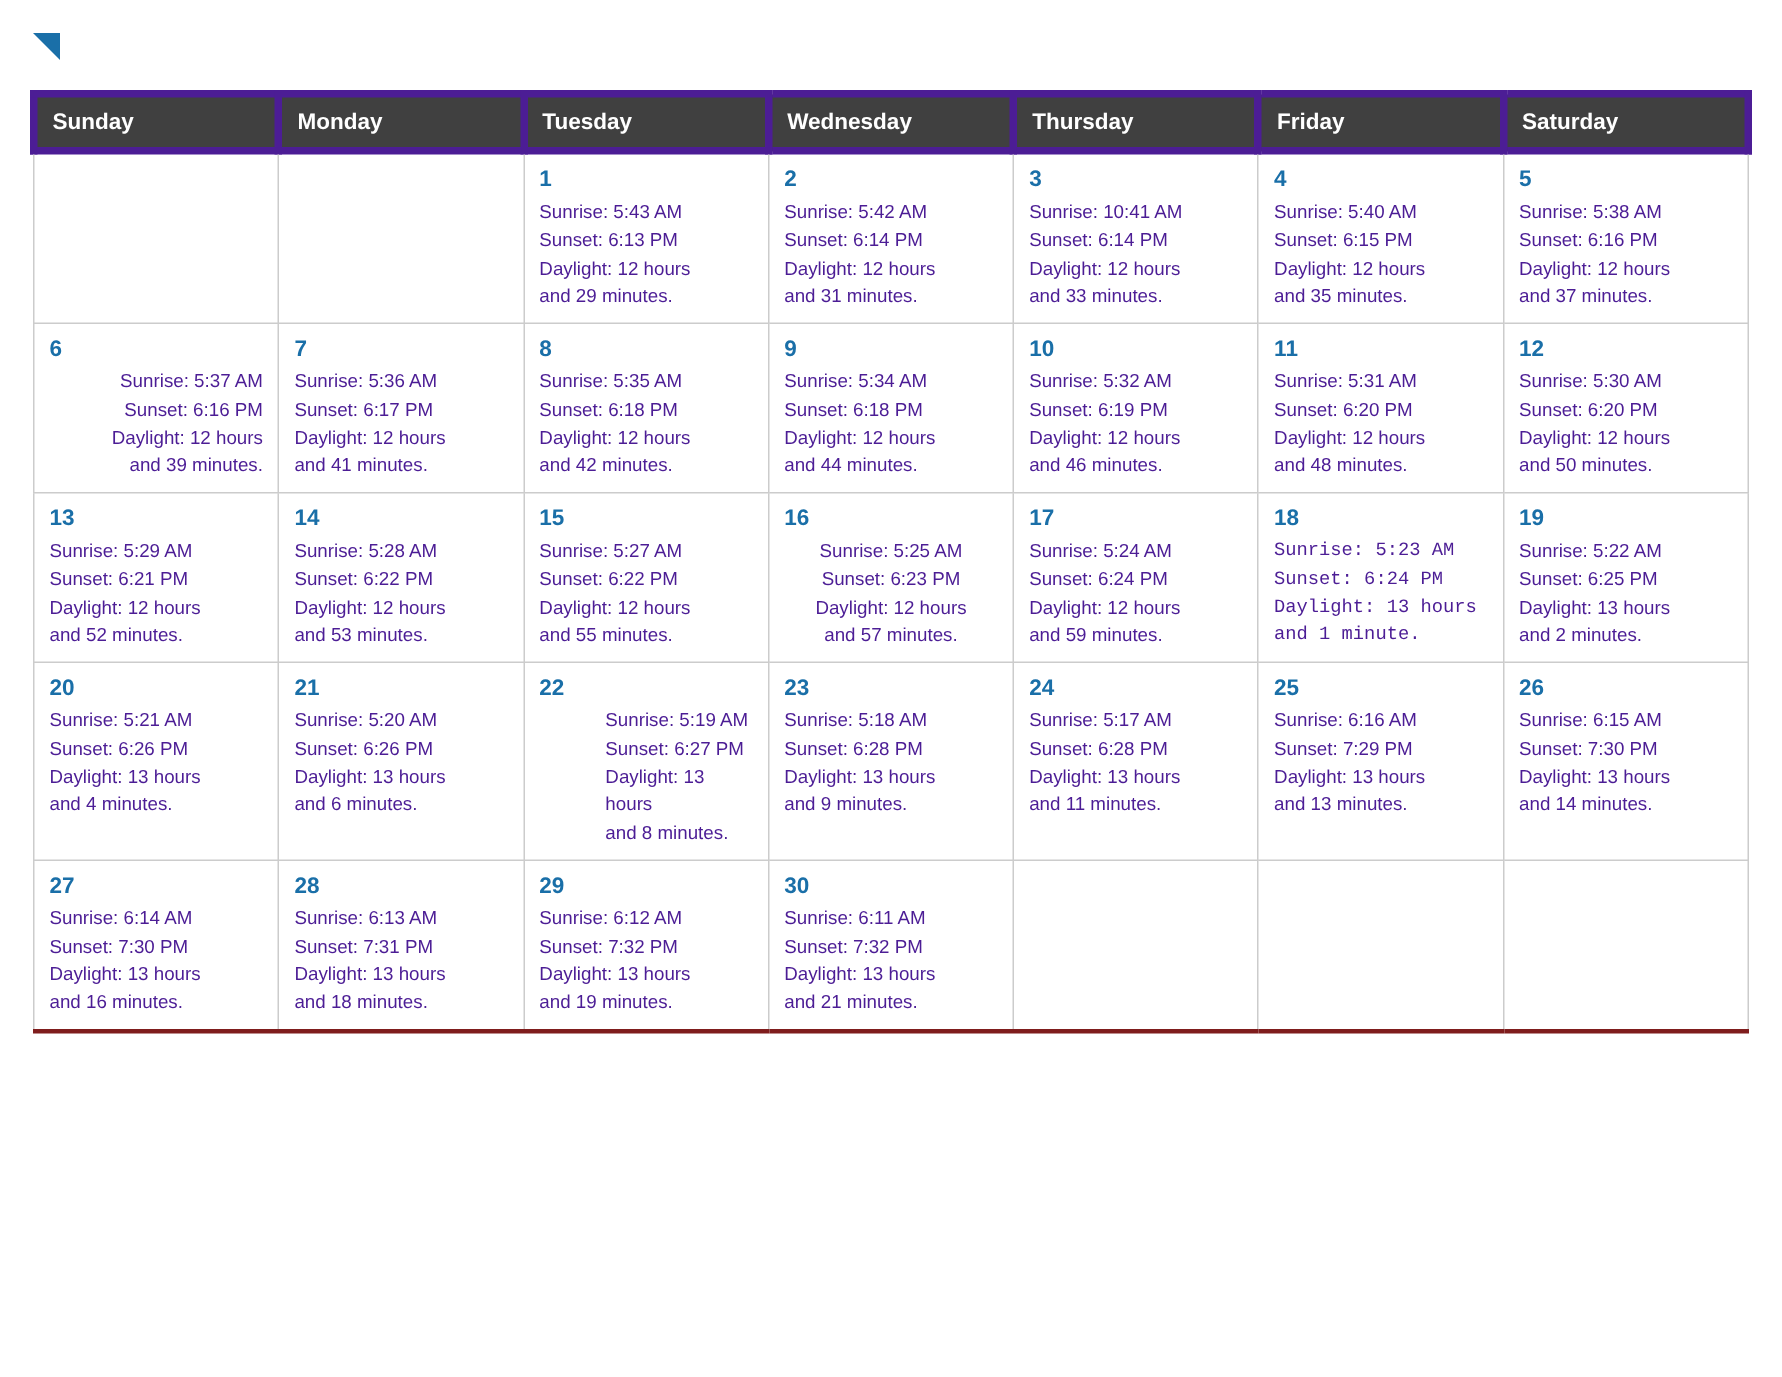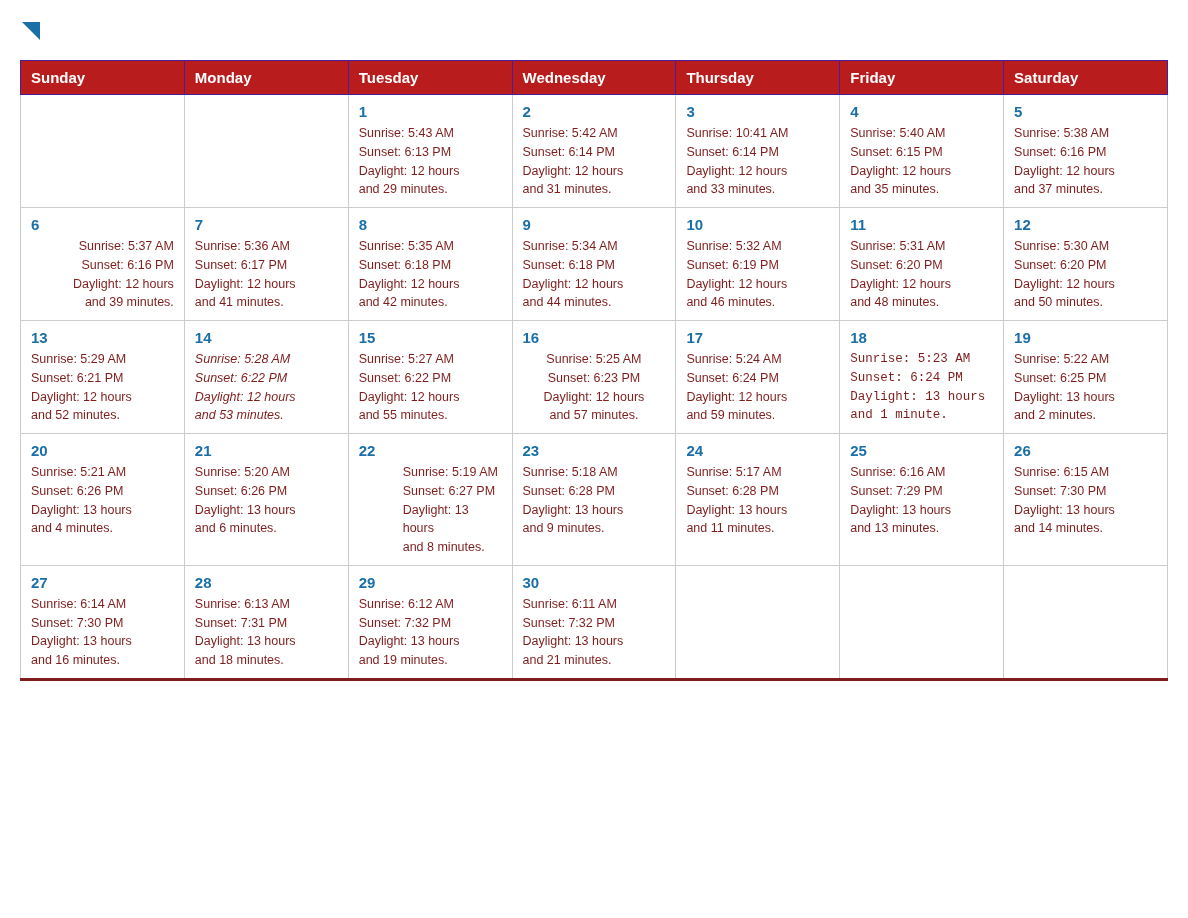--- a/index.html
+++ b/index.html
@@ -45,47 +45,47 @@
       font-size: 22px;
       color: #444;
       margin-top: 4px;
     }
     .calendar {
       width: 100%;
       border-collapse: collapse;
       border: 1px solid #aaa;
     }
     .calendar th {
-      background-color: #b91c1c;
+      background-color: #404040;
       color: #fff;
       font-size: 15px;
       font-weight: bold;
       padding: 8px 10px;
       text-align: left;
-      border: 1px solid #4c1d95;
+      border: 5px solid #4c1d95;
     }
     .calendar td {
       vertical-align: top;
       padding: 8px 10px;
       border: 1px solid #ccc;
       width: 14.28%;
       min-height: 100px;
       font-size: 13px;
       color: #333;
     }
     .day-number {
       font-size: 15px;
       font-weight: bold;
       color: #1a6fa8;
       display: block;
       margin-bottom: 4px;
     }
     .day-info {
       font-size: 12.5px;
-      color: #7f1d1d;
+      color: #4c1d95;
       line-height: 1.5;
     }
     .empty-cell {
       background: #fff;
     }
     tr:last-child td {
       border-bottom: 3px solid #7f1d1d;
     }
   </style>
 </head>
@@ -215,21 +215,21 @@
       <tr>
         <td>
           <span class="day-number">13</span>
           <div class="day-info" style="white-space: pre-line;">Sunrise: 5:29 AM
 Sunset: 6:21 PM
 Daylight: 12 hours
 and 52 minutes.</div>
         </td>
         <td>
           <span class="day-number">14</span>
-          <div class="day-info" style="white-space: pre-line; font-style: italic;">Sunrise: 5:28 AM
+          <div class="day-info" style="white-space: pre-line;">Sunrise: 5:28 AM
 Sunset: 6:22 PM
 Daylight: 12 hours
 and 53 minutes.</div>
         </td>
         <td>
           <span class="day-number">15</span>
           <div class="day-info" style="white-space: pre-line;">Sunrise: 5:27 AM
 Sunset: 6:22 PM
 Daylight: 12 hours
 and 55 minutes.</div>

